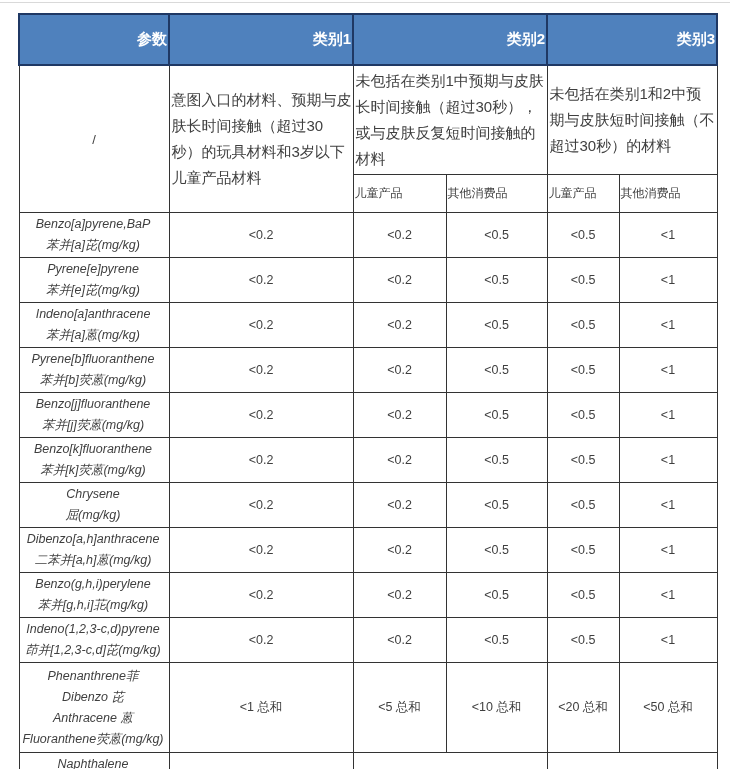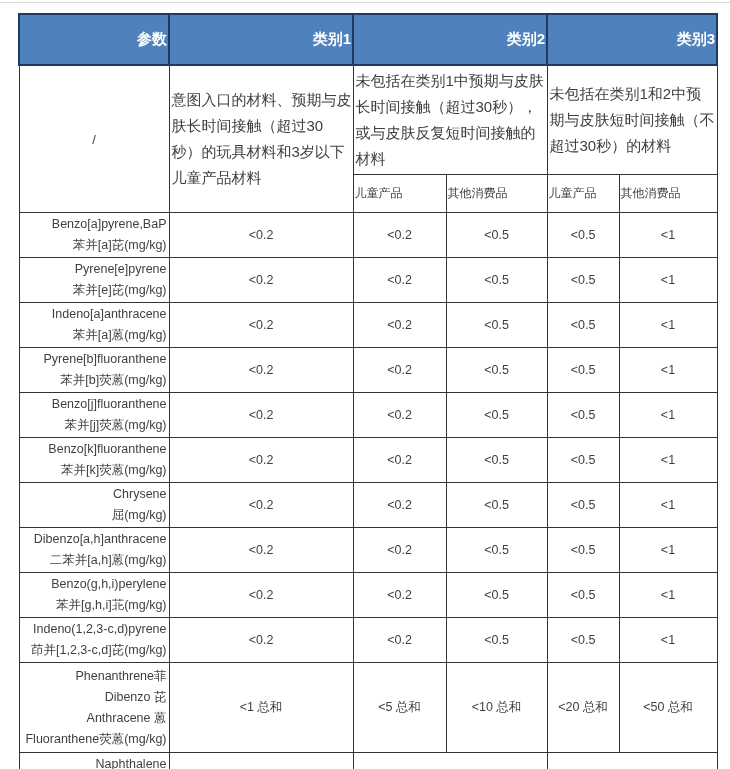--- a/index.html
+++ b/index.html
@@ -60,22 +60,23 @@
     font-size: 12px;
     color: #3f3f3f;
   }
   tr.data-row { height: 43px; }
   tr.data-row.tall { height: 90px; }
   tr.data-row.short { height: 28px; }
   td.param-cell {
     font-size: 12.5px;
     line-height: 21px;
     padding: 1px 2px 1px 0;
-    text-align: right;
-    vertical-align: middle;
+    text-align: center;
+    vertical-align: middle;
+    font-style: italic;
   }
   td.value-cell {
     font-size: 12.5px;
     text-align: center;
     vertical-align: middle;
   }
 </style>
 </head>
 <body>
 

